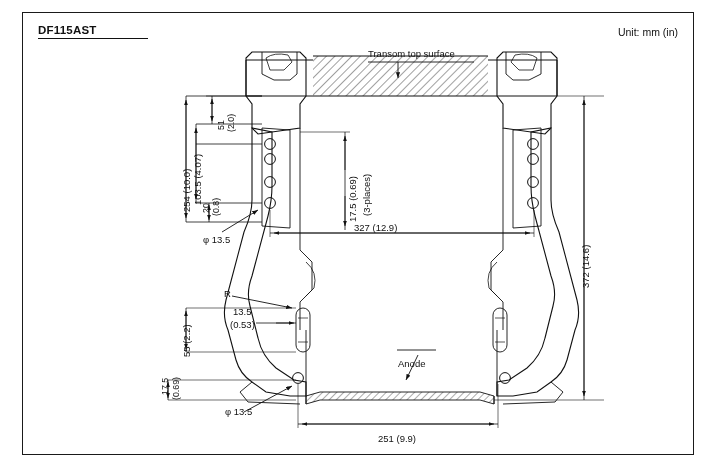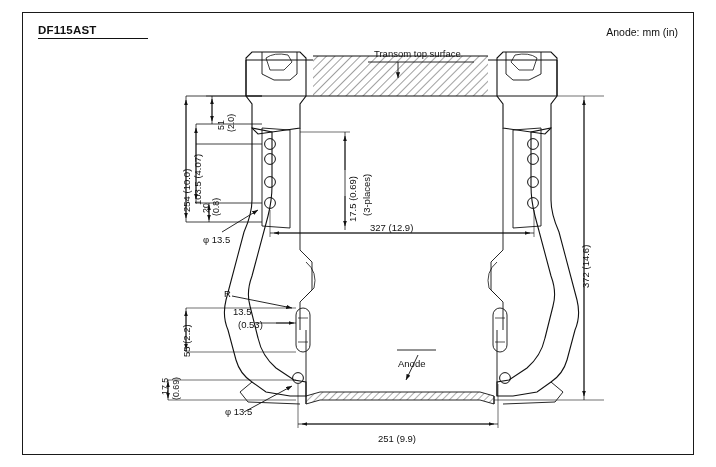--- a/index.html
+++ b/index.html
@@ -78,21 +78,21 @@
 <body>
 
 <div id="page">
 
   <div class="frame"></div>
 
   <div class="title-block">
     <div class="title-line">DF115AST</div>
   </div>
 
-  <div class="unit-note">Anode: mm (in)</div>
+  <div class="unit-note">Unit: mm (in)</div>
 
   <svg class="overlay" viewBox="0 0 716 467">
     <defs>
       <pattern id="hatch" width="6" height="6" patternUnits="userSpaceOnUse" patternTransform="rotate(45)">
         <line x1="0" y1="0" x2="0" y2="6" stroke="#111" stroke-width="0.8"></line>
       </pattern>
       <pattern id="hatch2" width="5" height="5" patternUnits="userSpaceOnUse" patternTransform="rotate(45)">
         <line x1="0" y1="0" x2="0" y2="5" stroke="#111" stroke-width="0.7"></line>
       </pattern>
       <marker id="ar" markerWidth="9" markerHeight="9" refX="8" refY="3" orient="auto">
@@ -247,45 +247,45 @@
       <path d="M244,412 L292,386" stroke-width="0.9" marker-end="url(#arS)"></path>
 
       <line x1="298" y1="424" x2="498" y2="424"></line>
       <path d="M398,424 L302,424" marker-end="url(#arS)"></path>
       <path d="M398,424 L494,424" marker-end="url(#arS)"></path>
       <line x1="298" y1="384" x2="298" y2="428" stroke-width="0.6"></line>
       <line x1="498" y1="384" x2="498" y2="428" stroke-width="0.6"></line>
     </g>
   </svg>
 
-  <div class="lbl" style="left:368px; top:48px;margin-left:6px;">Transom top surface</div>
+  <div class="lbl" style="left:368px; top:48px;">Transom top surface</div>
 
   <div class="lbl vert" style="left:181px; top:212px;">254 (10.0)</div>
   <div class="lbl vert" style="left:192px; top:205px;">103.5 (4.07)</div>
 
   <div class="lbl vert small" style="left:216px; top:130px;">51</div>
   <div class="lbl vert small" style="left:226px; top:132px;">(2.0)</div>
 
   <div class="lbl vert small" style="left:201px; top:213px;">20</div>
   <div class="lbl vert small" style="left:211px; top:216px;">(0.8)</div>
 
   <div class="lbl" style="left:203px; top:234px;">φ 13.5</div>
   <div class="lbl" style="left:225px; top:406px;">φ 13.5</div>
 
   <div class="lbl vert" style="left:347px; top:222px;">17.5 (0.69)</div>
   <div class="lbl vert" style="left:361px; top:216px;">(3-places)</div>
 
-  <div class="lbl" style="left:370px; top:222px;">327 (12.9)</div>
+  <div class="lbl" style="left:354px; top:222px;">327 (12.9)</div>
 
   <div class="lbl vert" style="left:580px; top:288px;">372 (14.6)</div>
 
   <div class="lbl" style="left:224px; top:288px;">R</div>
 
   <div class="lbl" style="left:233px; top:306px;">13.5</div>
-  <div class="lbl" style="left:230px; top:319px;margin-left:8px;">(0.53)</div>
+  <div class="lbl" style="left:230px; top:319px;">(0.53)</div>
 
   <div class="lbl vert" style="left:181px; top:357px;">55 (2.2)</div>
 
   <div class="lbl vert small" style="left:160px; top:395px;">17.5</div>
   <div class="lbl vert small" style="left:171px; top:400px;">(0.69)</div>
 
   <div class="lbl" style="left:398px; top:358px;">Anode</div>
 
   <div class="lbl" style="left:378px; top:413px;margin-top:20px;">251 (9.9)</div>
 

